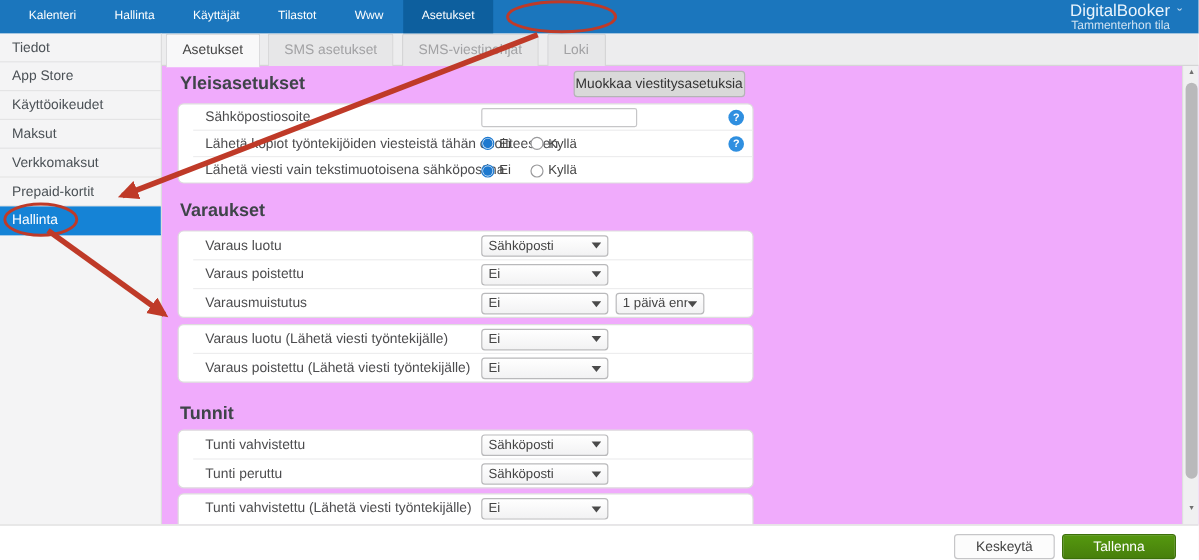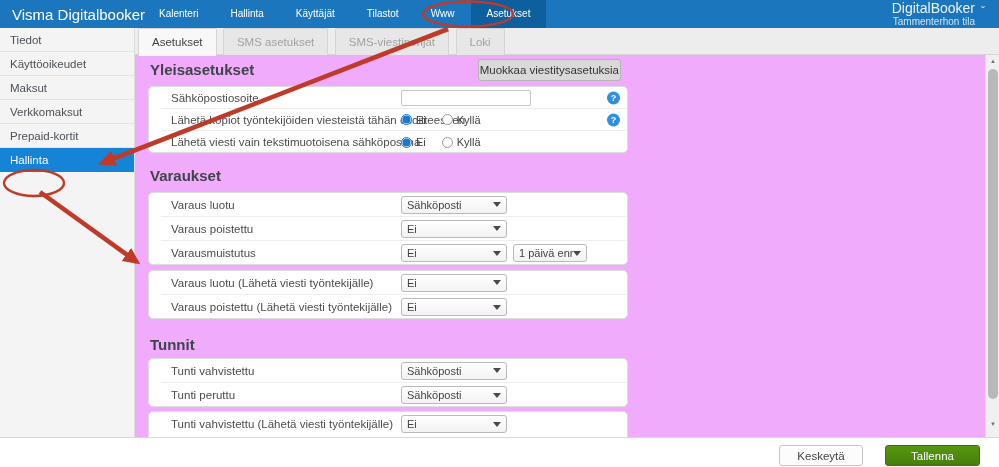--- a/index.html
+++ b/index.html
@@ -53,52 +53,52 @@
 
   
   .scrollbar { position:absolute; left:985px; top:55px; width:14px; height:382px; background:#f0f0f1; border-left:1px solid #dedede; }
   .sb-btn { position:absolute; left:0; width:14px; height:13px; text-align:center; font-size:6px; color:#707070; line-height:13px; cursor:pointer; }
   .sb-up { top:0; }
   .sb-down { bottom:6px; }
   .sb-thumb { position:absolute; left:2px; top:14px; width:10px; height:330px; background:#b9b9bb; border-radius:5px; cursor:pointer; }
 
   
   .footer { position:absolute; left:0; top:437px; width:999px; height:30px; background:#fff; border-top:1px solid #d9d9da; }
-  .btn-cancel { position:absolute; left:779px; top:7px; width:84px; height:21px; background:#fcfcfc; border:1px solid #c6c6c8; border-radius:3px; font-size:11.5px; color:#444; cursor:pointer; font-family:"Liberation Sans", sans-serif; }
+  .btn-cancel { position:absolute; left:795px; top:7px; width:84px; height:21px; background:#fcfcfc; border:1px solid #c6c6c8; border-radius:3px; font-size:11.5px; color:#444; cursor:pointer; font-family:"Liberation Sans", sans-serif; }
   .btn-save { position:absolute; left:885px; top:7px; width:95px; height:21px; background:linear-gradient(#55980f,#477f0c); border:1px solid #3c7009; border-radius:3px; font-size:11.5px; color:#fff; cursor:pointer; font-family:"Liberation Sans", sans-serif; }
 
   
   .annotations { position:absolute; left:0; top:0; width:999px; height:467px; pointer-events:none; z-index:50; }
 </style>
 </head>
 <body>
 
 <div class="page">
 
   <header class="topnav">
-    <div class="brand">Visma Digitalbooker</div>
     <nav class="navitems">
       <a class="navitem">Kalenteri</a>
       <a class="navitem">Hallinta</a>
       <a class="navitem">Käyttäjät</a>
       <a class="navitem">Tilastot</a>
       <a class="navitem">Www</a>
       <a class="navitem active">Asetukset</a>
     </nav>
     <div class="account">
       <div class="acc-text">
         <div class="acc1">DigitalBooker</div>
         <div class="acc2">Tammenterhon tila</div>
       </div>
       <span class="chev">ˇ</span>
     </div>
   </header>
 
   <aside class="sidebar">
     <div class="sideitem">Tiedot</div>
+    <div class="sideitem">App Store</div>
     <div class="sideitem">Käyttöoikeudet</div>
     <div class="sideitem">Maksut</div>
     <div class="sideitem">Verkkomaksut</div>
     <div class="sideitem">Prepaid-kortit</div>
     <div class="sideitem selected">Hallinta</div>
   </aside>
 
   <div class="tabbar">
     <div class="tab active">Asetukset</div>
     <div class="tab">SMS asetukset</div>

